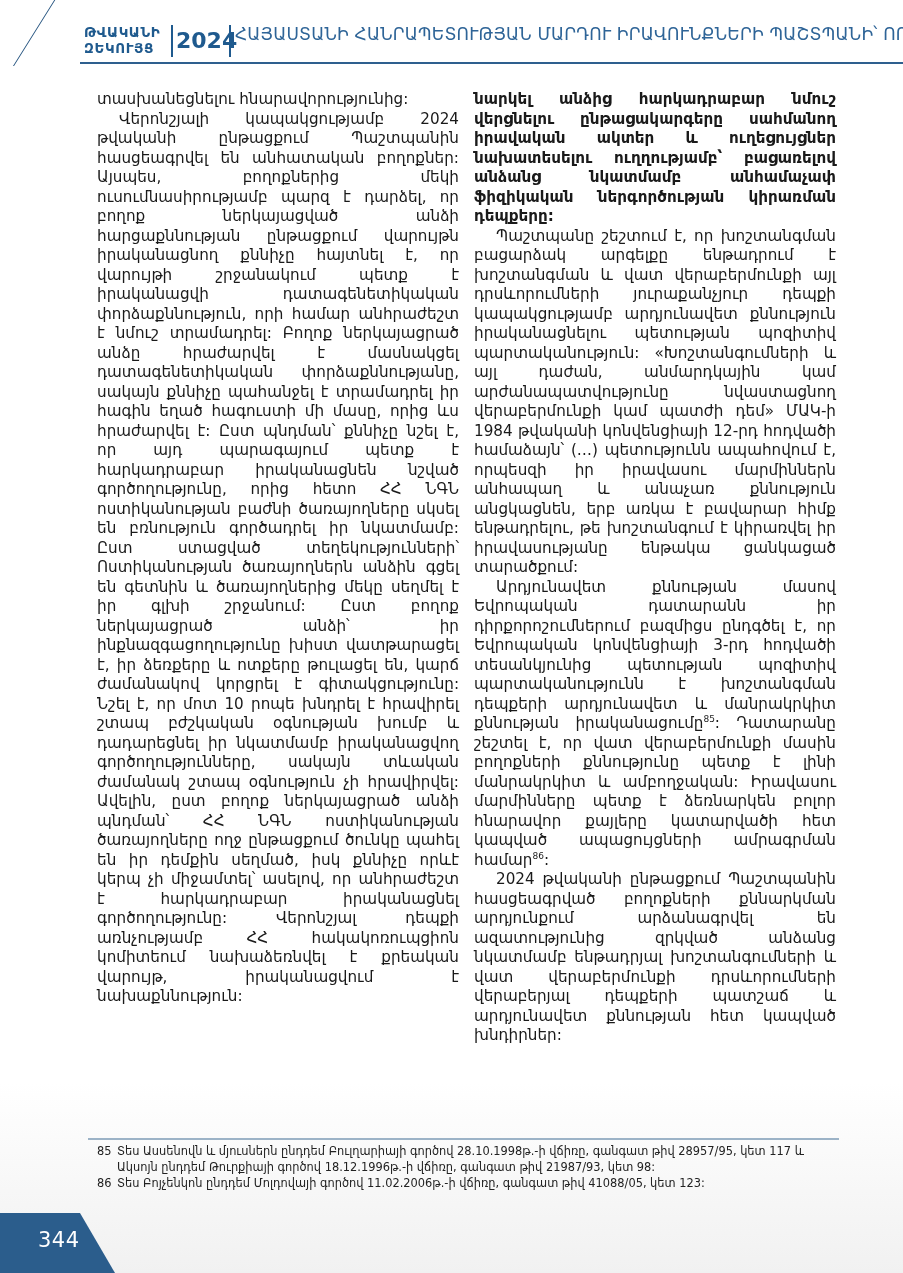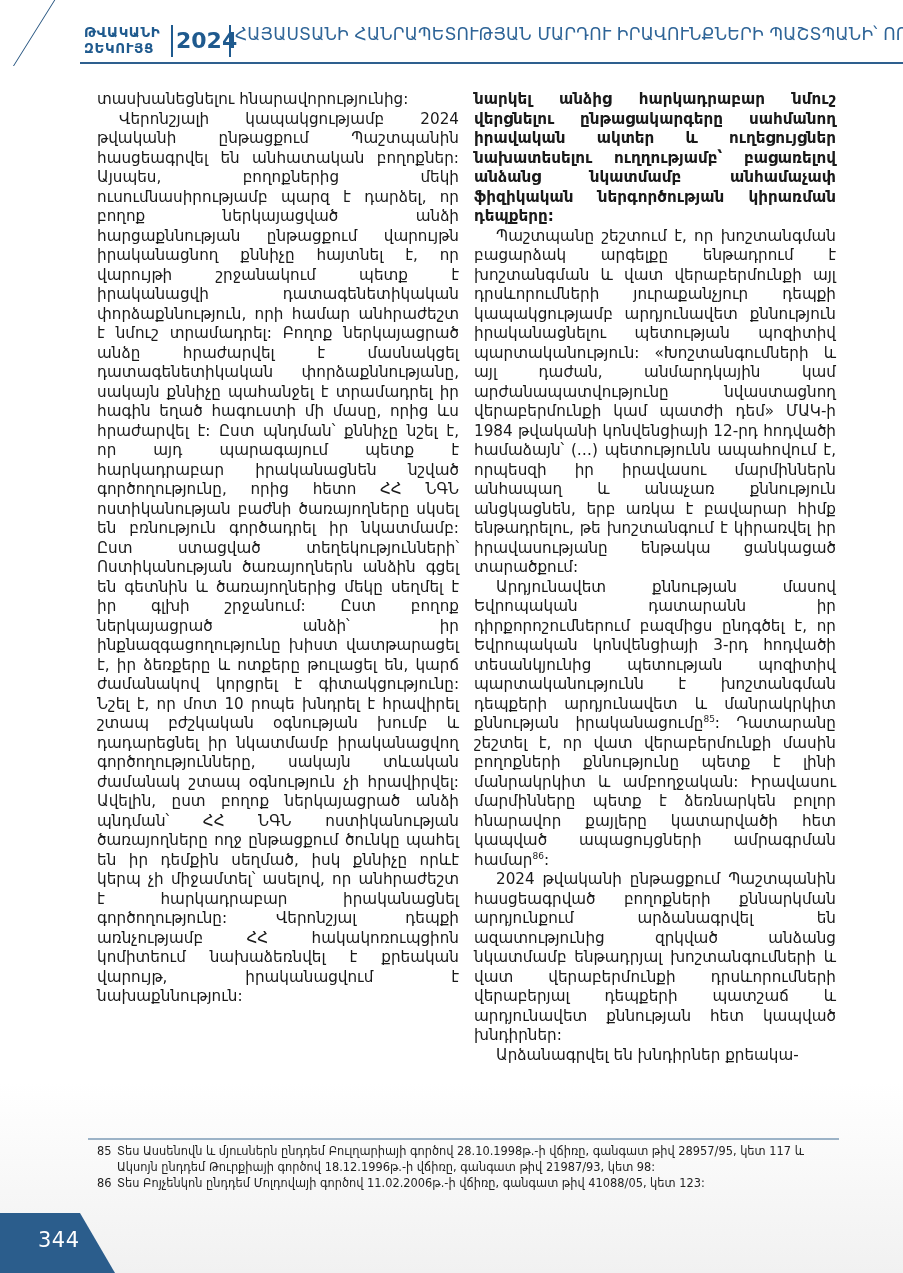--- a/index.html
+++ b/index.html
@@ -92,21 +92,20 @@
 <div class="col col-left">
   <p class="noindent">տասխանեցնելու հնարավորությունից:</p>
   <p>Վերոնշյալի կապակցությամբ 2024 թվականի ընթացքում Պաշտպանին հասցեագրվել են անհատական բողոքներ: Այսպես, բողոքներից մեկի ուսումնասիրությամբ պարզ է դարձել, որ բողոք ներկայացված անձի հարցաքննության ընթացքում վարույթն իրականացնող քննիչը հայտնել է, որ վարույթի շրջանակում պետք է իրականացվի դատագենետիկական փորձաքննություն, որի համար անհրաժեշտ է նմուշ տրամադրել: Բողոք ներկայացրած անձը հրաժարվել է մասնակցել դատագենետիկական փորձաքննությանը, սակայն քննիչը պահանջել է տրամադրել իր հագին եղած հագուստի մի մասը, որից ևս հրաժարվել է: Ըստ պնդման՝ քննիչը նշել է, որ այդ պարագայում պետք է հարկադրաբար իրականացնեն նշված գործողությունը, որից հետո ՀՀ ՆԳՆ ոստիկանության բաժնի ծառայողները սկսել են բռնություն գործադրել իր նկատմամբ: Ըստ ստացված տեղեկությունների՝ Ոստիկանության ծառայողներն անձին գցել են գետնին և ծառայողներից մեկը սեղմել է իր գլխի շրջանում: Ըստ բողոք ներկայացրած անձի՝ իր ինքնազգացողությունը խիստ վատթարացել է, իր ձեռքերը և ոտքերը թուլացել են, կարճ ժամանակով կորցրել է գիտակցությունը: Նշել է, որ մոտ 10 րոպե խնդրել է հրավիրել շտապ բժշկական օգնության խումբ և դադարեցնել իր նկատմամբ իրականացվող գործողությունները, սակայն տևական ժամանակ շտապ օգնություն չի հրավիրվել: Ավելին, ըստ բողոք ներկայացրած անձի պնդման՝ ՀՀ ՆԳՆ ոստիկանության ծառայողները ողջ ընթացքում ծունկը պահել են իր դեմքին սեղմած, իսկ քննիչը որևէ կերպ չի միջամտել՝ ասելով, որ անհրաժեշտ է հարկադրաբար իրականացնել գործողությունը: Վերոնշյալ դեպքի առնչությամբ ՀՀ հակակոռուպցիոն կոմիտեում նախաձեռնվել է քրեական վարույթ, իրականացվում է նախաքննություն:</p>
 </div>
 
 <div class="col col-right">
   <p class="noindent bold">նարկել անձից հարկադրաբար նմուշ վերցնելու ընթացակարգերը սահմանող իրավական ակտեր և ուղեցույցներ նախատեսելու ուղղությամբ՝ բացառելով անձանց նկատմամբ անհամաչափ ֆիզիկական ներգործության կիրառման դեպքերը:</p>
   <p><span>Պաշտպանը շեշտում է, որ խոշտանգման բացարձակ արգելքը ենթադրում է խոշտանգման և վատ վերաբերմունքի այլ դրսևորումների յուրաքանչյուր դեպքի կապակցությամբ արդյունավետ քննություն իրականացնելու պետության պոզիտիվ պարտականություն: «Խոշտանգումների և այլ դաժան, անմարդկային կամ արժանապատվությունը նվաստացնող վերաբերմունքի կամ պատժի դեմ» ՄԱԿ-ի 1984 թվականի կոնվենցիայի 12-րդ հոդվածի համաձայն՝ (…) </span><span class="it">պետությունն ապահովում է, որպեսզի իր իրավասու մարմիններն անհապաղ և անաչառ քննություն անցկացնեն, երբ առկա է բավարար հիմք ենթադրելու, թե խոշտանգում է կիրառվել իր իրավասությանը ենթակա ցանկացած տարածքում:</span></p>
   <p><span>Արդյունավետ քննության մասով Եվրոպական դատարանն իր դիրքորոշումներում բազմիցս ընդգծել է, որ </span><span class="it">Եվրոպական կոնվենցիայի 3-րդ հոդվածի տեսանկյունից պետության պոզիտիվ պարտականությունն է խոշտանգման դեպքերի արդյունավետ և մանրակրկիտ քննության իրականացումը</span><sup>85</sup><span>: Դատարանը շեշտել է, </span><span class="it">որ վատ վերաբերմունքի մասին բողոքների քննությունը պետք է լինի մանրակրկիտ և ամբողջական: Իրավասու մարմինները պետք է ձեռնարկեն բոլոր հնարավոր քայլերը կատարվածի հետ կապված ապացույցների ամրագրման համար</span><sup class="it">86</sup><span>:</span></p>
   <p>2024 թվականի ընթացքում Պաշտպանին հասցեագրված բողոքների քննարկման արդյունքում արձանագրվել են ազատությունից զրկված անձանց նկատմամբ ենթադրյալ խոշտանգումների և վատ վերաբերմունքի դրսևորումների վերաբերյալ դեպքերի պատշաճ և արդյունավետ քննության հետ կապված խնդիրներ:</p>
-  <p>Արձանագրվել են խնդիրներ քրեակա-</p>
 </div>
 
 <div class="fn-line"></div>
 <div class="footnotes">
   <div class="fn">
     <span class="fn-num">85</span>
     <span class="fn-text">Տես Ասսենովն և մյուսներն ընդդեմ Բուլղարիայի գործով 28.10.1998թ.-ի վճիռը, գանգատ թիվ 28957/95, կետ 117 և Ակսոյն ընդդեմ Թուրքիայի գործով 18.12.1996թ.-ի վճիռը, գանգատ թիվ 21987/93, կետ 98:</span>
   </div>
   <div class="fn">
     <span class="fn-num">86</span>

